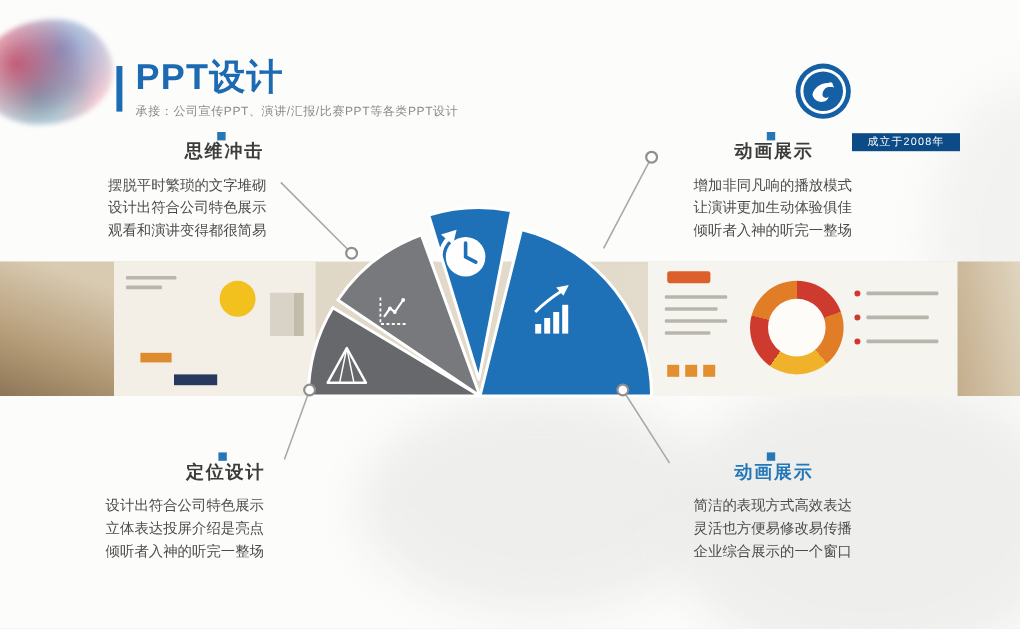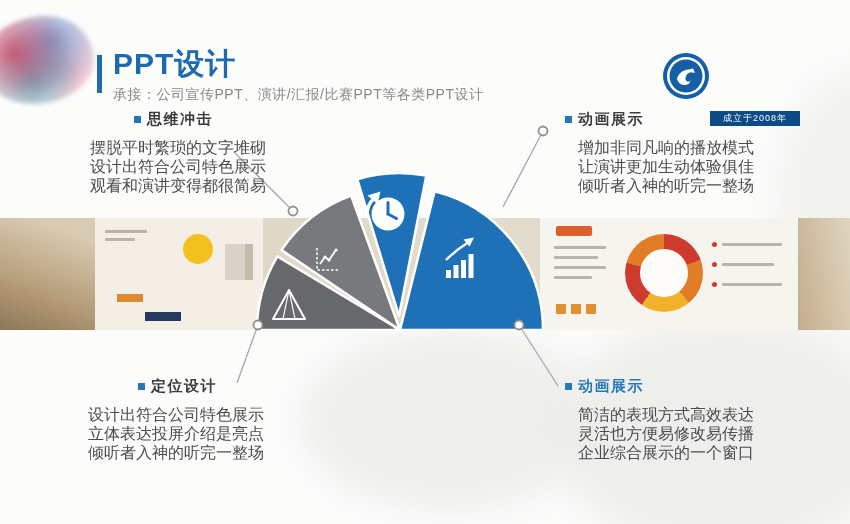--- a/index.html
+++ b/index.html
@@ -41,36 +41,36 @@
   .dotr{width:5px;height:5px;border-radius:50%;background:#cf3a2e;}
 
   
   .fan{left:230px;top:150px;z-index:3;}
   .overlay{left:0;top:0;z-index:4;}
 
   
   .accent-bar{left:97px;top:55px;width:5px;height:38px;background:#1c6cb3;z-index:5;}
   .main-title{left:113px;top:44px;font-size:30px;font-weight:bold;color:#1b6ab2;letter-spacing:1px;z-index:5;}
   .sub-title{left:247px;top:62px;font-size:17px;color:#1b6ab2;letter-spacing:3px;z-index:5;}
-  .tagline{left:113px;top:86px;font-size:14px;color:#8a8a8a;letter-spacing:.5px;z-index:5;text-align:center;}
+  .tagline{left:113px;top:86px;font-size:10px;color:#8a8a8a;letter-spacing:.5px;z-index:5;text-align:center;}
 
   
   .badge{left:662px;top:50px;width:160px;height:56px;z-index:5;}
   .badge-logo{position:absolute;left:0;top:2px;z-index:2;}
   .ribbon{position:absolute;left:36px;top:8px;width:112px;height:25px;background:#1560a4;color:#fff;
           font-size:15px;font-weight:bold;letter-spacing:4px;display:flex;align-items:center;justify-content:center;}
   .ribbon-sub{position:absolute;left:48px;top:33px;width:90px;height:15px;background:#0d4b86;color:#fff;
           font-size:9px;letter-spacing:1px;display:flex;align-items:center;justify-content:center;margin-top:28px;}
 
   
   .feature{z-index:5;}
-  .f-head{display:flex;align-items:center;margin-bottom:9px;}
+  .f-head{display:flex;align-items:center;margin-bottom:9px;flex-direction:column;}
   .bullet{width:7px;height:7px;background:#2577b6;margin-right:6px;flex:none;}
   .f-title{font-size:15px;font-weight:bold;color:#3c3c3c;letter-spacing:1.5px;white-space:nowrap;}
-  .f-line{font-size:16px;color:#4c4c4c;line-height:19px;white-space:nowrap;}
+  .f-line{font-size:12px;color:#4c4c4c;line-height:19px;white-space:nowrap;}
   .tl{left:90px;top:110px;width:150px;}  .tl .f-head{margin-left:44px;}
   .tr{left:565px;top:110px;width:160px;} .tr .f-lines,.br .f-lines{margin-left:13px;}
   .bl{left:88px;top:377px;width:150px;}  .bl .f-head{margin-left:50px;}
   .br{left:565px;top:377px;width:160px;}
   .br .f-title{color:#2478b7;}
 </style>
 </head>
 <body>
 
 <div class="stage">

